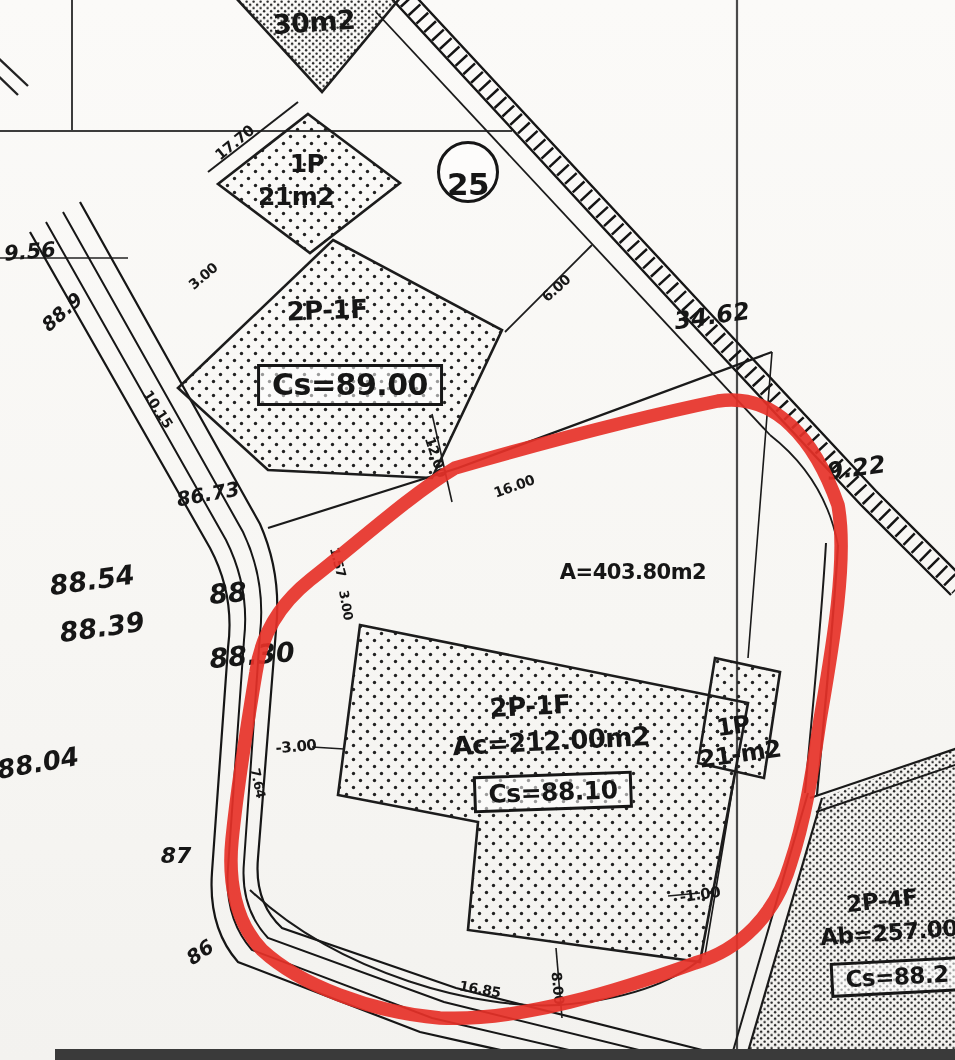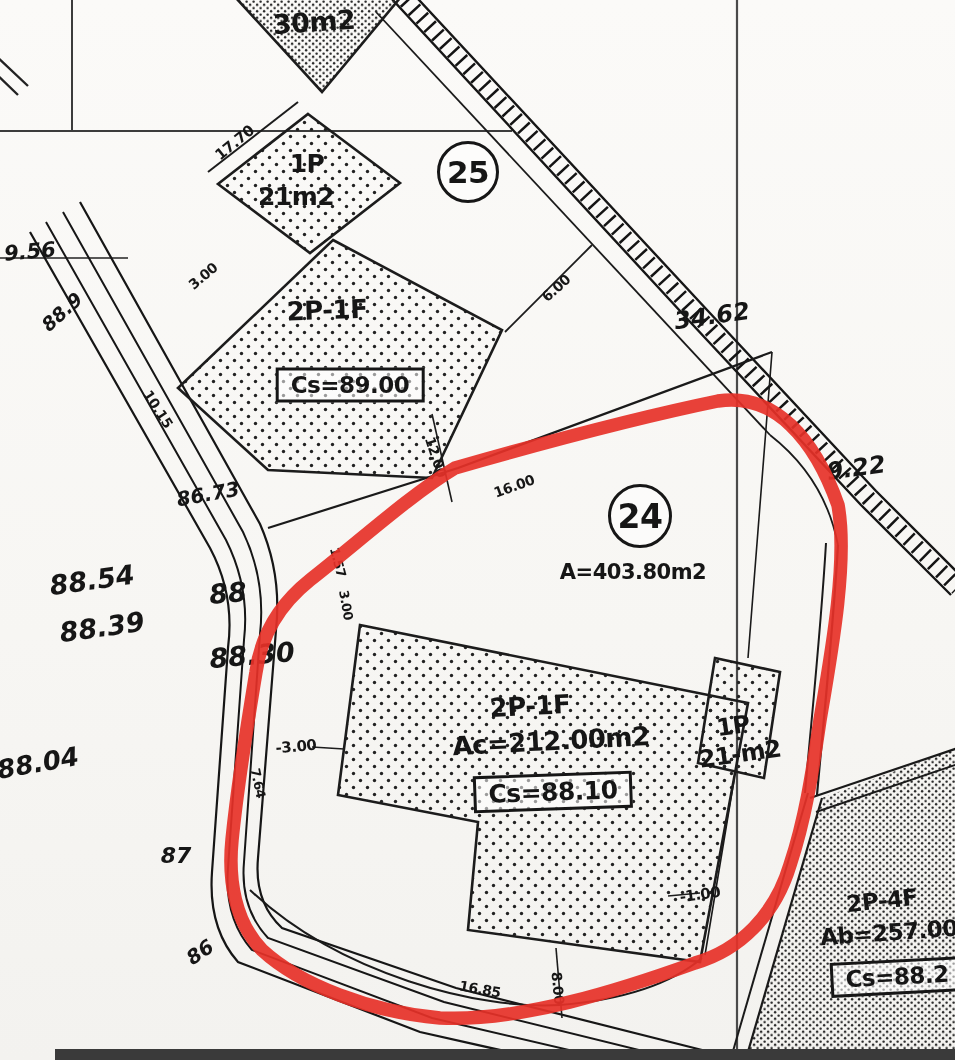--- a/index.html
+++ b/index.html
@@ -10,21 +10,21 @@
   }
   svg{position:absolute;left:0;top:0;}
   .lbl{
     position:absolute;transform:translate(-50%,-50%) rotate(var(--r,0deg));
     font-weight:bold;color:#161616;white-space:nowrap;letter-spacing:-0.5px;
     font-family:"DejaVu Sans",sans-serif;line-height:1;
   }
   .ital{font-style:italic;font-weight:bold;letter-spacing:0;}
   .circle-num{
     border:3.5px solid #161616;border-radius:50%;
-    display:flex;align-items:center;justify-content:center;
+    display:flex;align-items:flex-end;justify-content:center;
     background:rgba(255,255,255,.55);
   }
   .boxed{
     border:3px solid #161616;padding:3px 12px;background:rgba(255,255,255,.55);
   }
   #bottom-band{
     position:absolute;bottom:0;left:55px;right:0;height:11px;background:#3a3a3a;
   }
   .layer{position:absolute;left:0;top:0;width:955px;height:1060px;}
 </style>
@@ -103,43 +103,40 @@
     <div class="lbl" style="left:314px;top:22px;font-size:27px;--r:-4deg">30m2</div>
 
     <div class="lbl" style="left:235px;top:143px;font-size:15px;--r:-39deg">17.70</div>
     <div class="lbl" style="left:307px;top:163px;font-size:25px">1P</div>
     <div class="lbl" style="left:296px;top:196px;font-size:25px">21m2</div>
     <div class="lbl circle-num" style="left:468px;top:172px;width:56px;height:56px;font-size:31px">
       <span>25</span>
     </div>
     <div class="lbl" style="left:203px;top:276px;font-size:14px;--r:-40deg">3.00</div>
     <div class="lbl" style="left:327px;top:310px;font-size:26px;--r:-2deg">2P-1F</div>
-    <div class="lbl boxed" style="left:350px;top:385px;font-size:23px">Cs=89.00</div>
+    <div class="lbl boxed" style="left:350px;top:385px;font-size:30px">Cs=89.00</div>
     <div class="lbl" style="left:556px;top:288px;font-size:14px;--r:-42deg">6.00</div>
     <div class="lbl" style="left:158px;top:409px;font-size:14px;--r:57deg">10.15</div>
 
     <div class="lbl ital" style="left:30px;top:252px;font-size:21px;--r:-5deg">9.56</div>
     <div class="lbl ital" style="left:62px;top:312px;font-size:19px;--r:-42deg">88.9</div>
     <div class="lbl ital" style="left:208px;top:494px;font-size:20px;--r:-10deg">86.73</div>
     <div class="lbl ital" style="left:92px;top:580px;font-size:27px;--r:-8deg">88.54</div>
     <div class="lbl ital" style="left:102px;top:627px;font-size:27px;--r:-8deg">88.39</div>
     <div class="lbl ital" style="left:228px;top:593px;font-size:27px;--r:-5deg">88</div>
     <div class="lbl ital" style="left:252px;top:655px;font-size:27px;--r:-5deg">88.30</div>
     <div class="lbl ital" style="left:38px;top:763px;font-size:26px;--r:-10deg">88.04</div>
     <div class="lbl ital" style="left:176px;top:856px;font-size:22px">87</div>
     <div class="lbl ital" style="left:200px;top:952px;font-size:20px;--r:-35deg">86</div>
 
     <div class="lbl ital" style="left:712px;top:316px;font-size:24px;--r:-8deg">34.62</div>
     <div class="lbl ital" style="left:856px;top:468px;font-size:24px;--r:-8deg">9.22</div>
 
     <div class="lbl" style="left:436px;top:457px;font-size:14px;--r:72deg">12.00</div>
     <div class="lbl" style="left:514px;top:486px;font-size:14px;--r:-20deg">16.00</div>
-    <div class="lbl circle-num" style="left:640px;top:516px;width:58px;height:58px;font-size:33px">
-      <span>24</span>
-    </div>
     <div class="lbl" style="left:633px;top:572px;font-size:21px">A=403.80m2</div>
     <div class="lbl" style="left:338px;top:562px;font-size:13px;--r:75deg">1.57</div>
     <div class="lbl" style="left:346px;top:605px;font-size:13px;--r:80deg">3.00</div>
     <div class="lbl" style="left:530px;top:706px;font-size:26px;--r:-3deg">2P-1F</div>
     <div class="lbl" style="left:551px;top:741px;font-size:26px;--r:-3deg">Ac=212.00m2</div>
     <div class="lbl boxed" style="left:553px;top:792px;font-size:25px;--r:-2deg">Cs=88.10</div>
     <div class="lbl" style="left:733px;top:726px;font-size:24px;--r:-8deg">1P</div>
     <div class="lbl" style="left:740px;top:754px;font-size:24px;--r:-8deg">21-m2</div>
     <div class="lbl" style="left:296px;top:747px;font-size:15px;--r:-5deg">-3.00</div>
     <div class="lbl" style="left:258px;top:783px;font-size:13px;--r:78deg">7.64</div>

